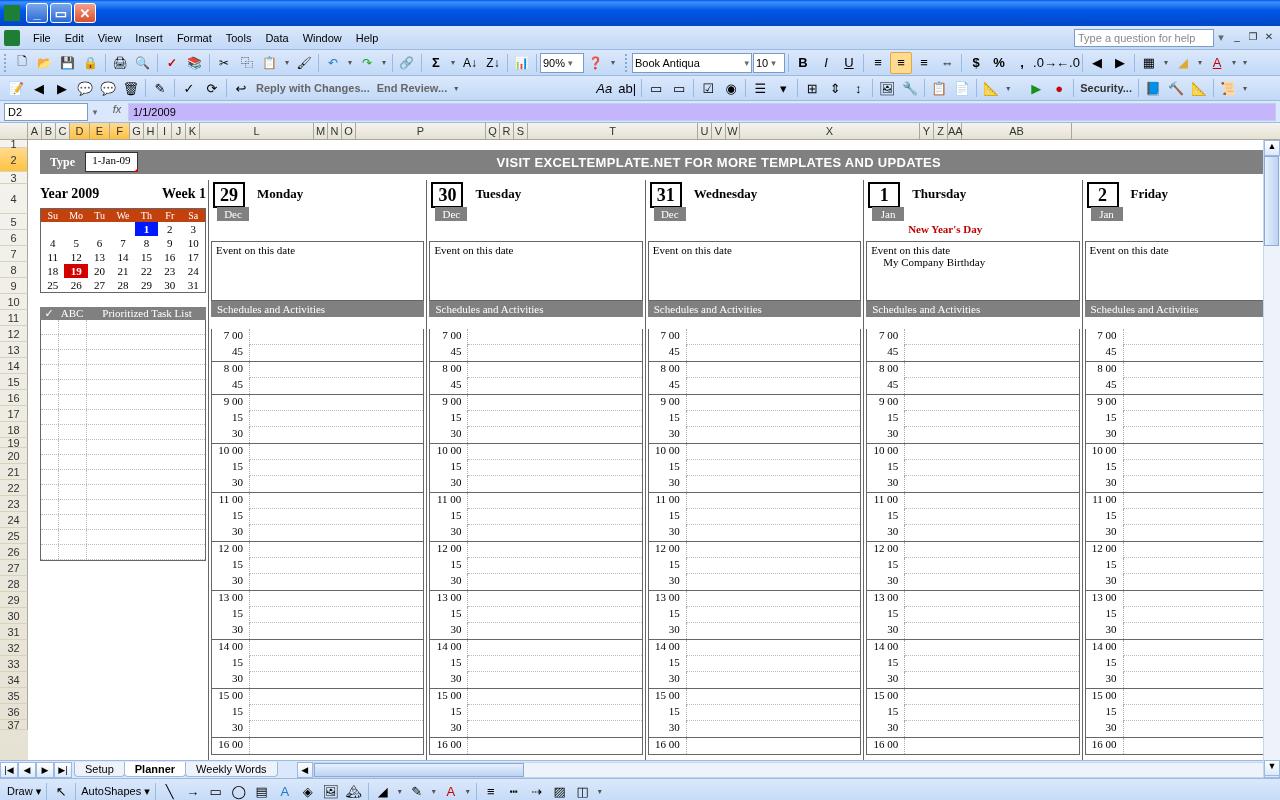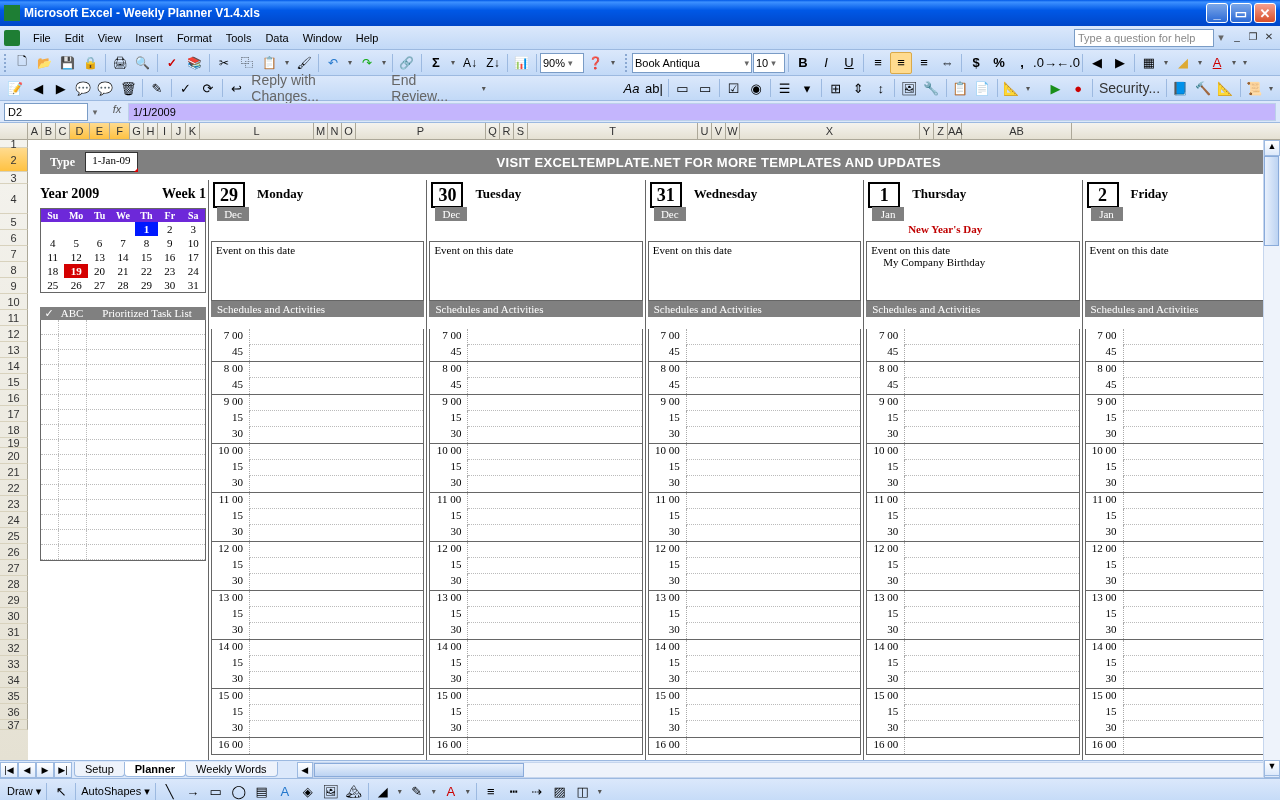--- a/index.html
+++ b/index.html
@@ -31,21 +31,21 @@
 .tsep { width: 1px; height: 18px; background: #9cb9e0; margin: 0 2px; }
 .tcombo { height: 20px; border: 1px solid #7a9cc6; background: white; font-size: 11px; padding: 0 2px; display:flex; align-items:center; }
 .tcombo .arrow { margin-left:3px; color:#666; font-size:9px; }
 .zoom-box { width: 44px; }
 .font-box { width: 120px; }
 .size-box { width: 32px; }
 .tarrow { width:10px; font-size:8px; color:#555; text-align:center;}
 
 
 .toolbar2 { background: linear-gradient(#dbe8fb,#c2d9f7); height: 25px; display: flex; align-items:center; padding:0 4px; border-bottom:1px solid #9cb9e0; gap:1px;}
-.revtext { font-size:14px; color:#666; padding:0 3px;}
+.revtext { font-size:11px; color:#666; padding:0 3px;font-weight:bold;}
 
 
 .formulabar { background: #dbe8fb; height: 22px; display: flex; align-items: center; border-bottom: 1px solid #9cb9e0; }
 .namebox-wrap { display:flex; align-items:center; background:#dbe8fb; padding:0 4px;}
 .namebox { width: 84px; height: 18px; border: 1px solid #7a9cc6; background: white; font-size: 11px; padding: 1px 3px; }
 .fx-btn { width: 18px; height: 18px; margin: 0 2px; font-style: italic; font-size: 11px; text-align: center; color:#555;}
 .formula-input { flex: 1; height: 18px; border: 1px solid #bcd0ea; background: #c4b5fd; font-size: 11px; padding: 1px 4px; margin-right:4px;}
 .nb-arrow { width:14px; text-align:center; font-size:9px; color:#666;}
 
 
@@ -66,21 +66,21 @@
 .banner .date-label { background:#808080; color:#fff; font-weight:bold; font-family:'Book Antiqua',serif; font-size:12px; padding:0 10px;}
 .banner .date-box { background:white; color:black; border:1px solid #333; height:20px; padding:1px 6px; font-family:'Book Antiqua',serif; font-size:11px; margin-right:20px; position:relative;}
 .banner .date-box::after{content:""; position:absolute; right:-1px; bottom:-1px; width:0;height:0;border-left:4px solid transparent; border-bottom:4px solid #d00;}
 .banner .visit { flex:1; text-align:center; font-weight:bold; font-size:13px; letter-spacing:0.3px;}
 
 .left-col { position:absolute; left:12px; top:44px; width:166px; }
 .yearweek { font-family:'Book Antiqua',serif; font-size:14px; font-weight:bold; display:flex; justify-content:space-between; padding:2px 0 6px;}
 .quote { font-family:'Book Antiqua',serif; font-size:11px; text-align:right; line-height:15px; padding:0 0 6px 4px;}
 
 .minical { border:1px solid #666; font-family:'Book Antiqua',serif; font-size:11px;}
-.minical .mc-hdr { display:flex; background:#6d28d9; color:#fff;font-weight:bold; }
+.minical .mc-hdr { display:flex; background:#c2410c; color:#fff; }
 .minical .mc-hdr div { flex:1; text-align:center; padding:1px 0; font-size:10px;}
 .minical .mc-row { display:flex; }
 .minical .mc-row div { flex:1; text-align:center; padding:1px 0; }
 .mc-today { background:#0018ff; color:#fff; font-weight:bold;}
 .mc-hilite { background:#d40000; color:#fff; font-weight:bold;}
 
 .tasklist-hdr { margin-top:14px; background:#808080; color:#fff; font-family:'Book Antiqua',serif; font-size:11px; display:flex;}
 .tasklist-hdr .chk{ width:18px; text-align:center;}
 .tasklist-hdr .abc{ width:28px; text-align:center;}
 .tasklist-hdr .lbl{ flex:1; padding-left:2px;text-align:center;}
@@ -131,21 +131,20 @@
 .drawbar { height:26px; background:linear-gradient(#dbe8fb,#c2d9f7); border-top:1px solid #9cb9e0; display:flex; align-items:center; padding:0 4px; gap:1px;}
 
 
 .ic{font-family:Arial;font-size:12px;}
 </style>
 </head>
 <body>
 
 <div class="titlebar">
   <span class="app-icon"></span>
-  <span class="title">Microsoft Excel - Weekly Planner V1.4.xls</span>
   <div class="winbtn min">_</div>
   <div class="winbtn max">▭</div>
   <div class="winbtn close">✕</div>
 </div>
 
 <div class="menubar">
   <span class="excel-icon"></span>
   <span id="menus"><span class="menu-item">File</span><span class="menu-item">Edit</span><span class="menu-item">View</span><span class="menu-item">Insert</span><span class="menu-item">Format</span><span class="menu-item">Tools</span><span class="menu-item">Data</span><span class="menu-item">Window</span><span class="menu-item">Help</span></span>
   <span class="spacer"></span>
   <input class="help-search" value="Type a question for help" style="">

